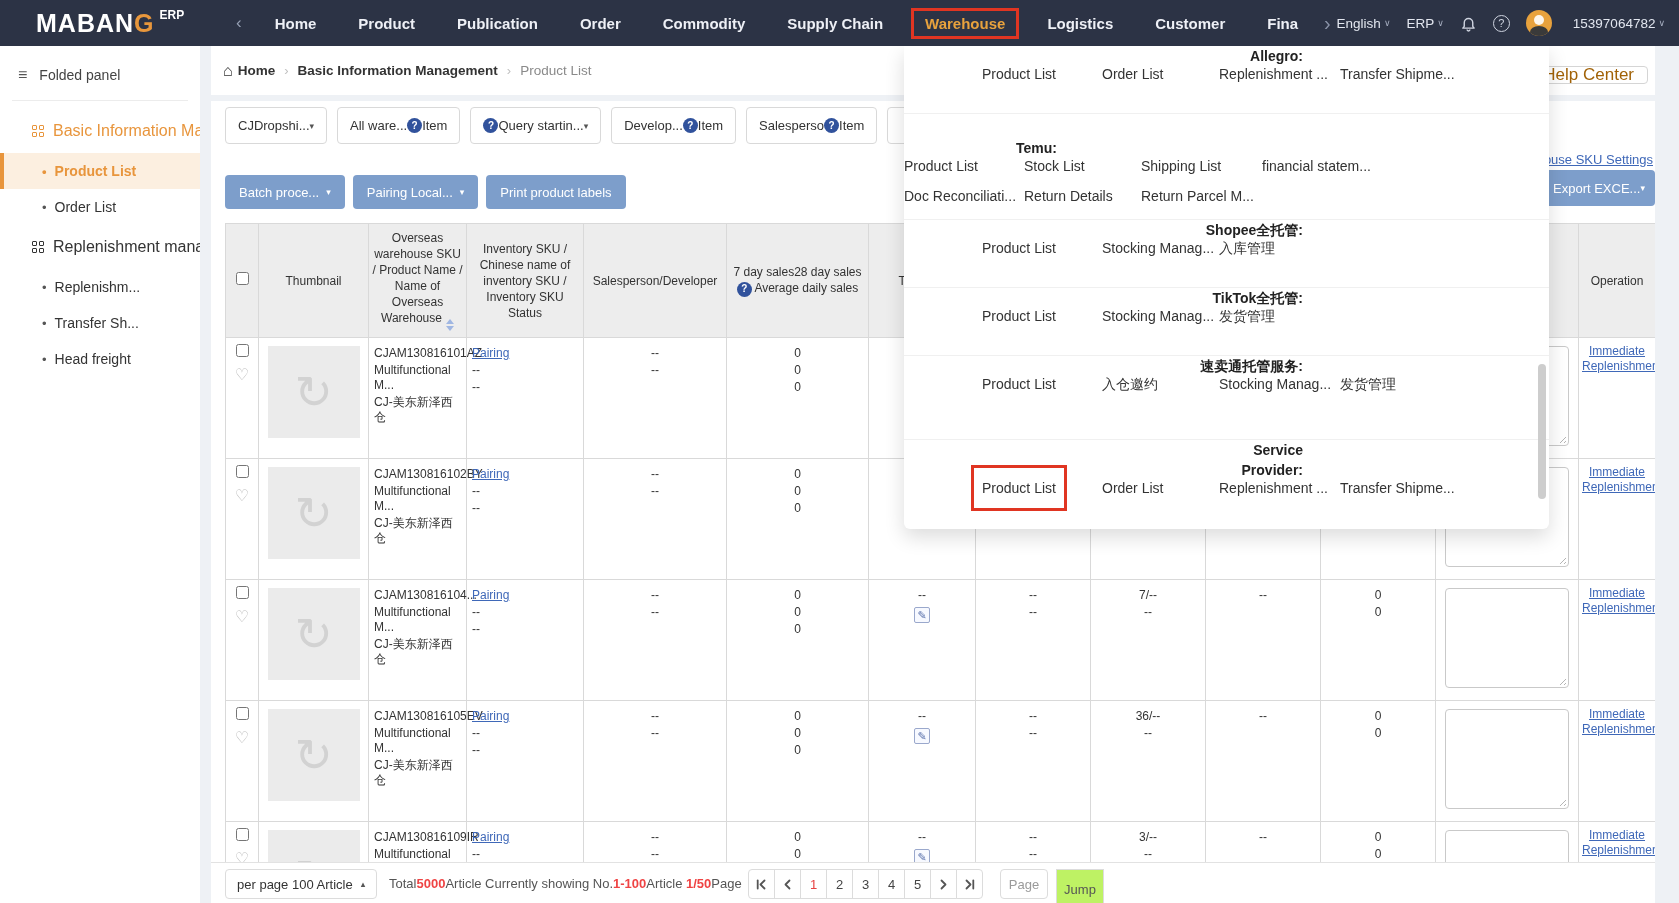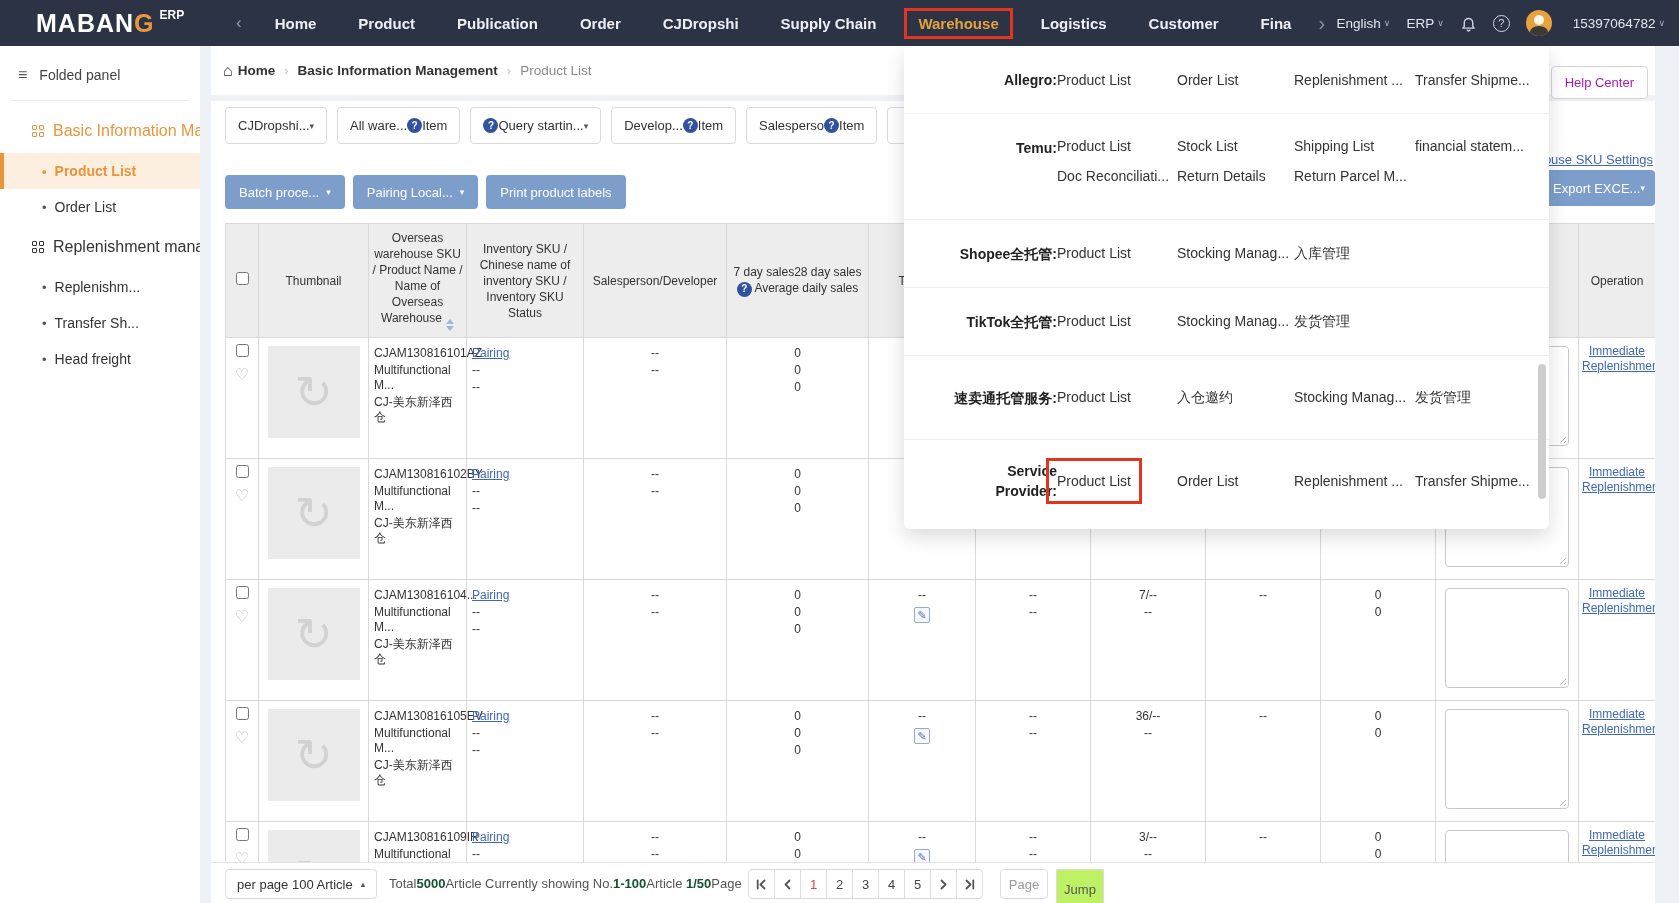--- a/index.html
+++ b/index.html
@@ -46,21 +46,21 @@
   .sb-item.active { background:#fcefe0; color:#e8953c; font-weight:bold; }
   .sb-item.active .bullet { color:#e8953c; }
   .sb-item.active::before { content:""; position:absolute; left:0; top:0; bottom:0; width:4px; background:#e8953c; }
   
   .crumb-bar { position:absolute; left:211px; top:46px; height:49px; right:24px; background:#fff; display:flex; align-items:center; padding-left:12px; z-index:1; }
   .crumb { display:flex; align-items:center; font-size:13.5px; }
   .home-ic { font-size:16px; margin-right:5px; color:#333; }
   .crumb .c-strong { font-weight:bold; color:#333; }
   .crumb .c-sep { color:#c0c0c0; margin:0 9px; font-size:13px; }
   .crumb .c-last { color:#8a8a8a; }
-  .help-center { position:absolute; right:7px; top:20px; height:33px; padding:0 13px; background:#fff; border:1px solid #d5d5d5; border-radius:4px; color:#a21caf; font-size:13px; display:flex; align-items:center; cursor:pointer; }
+  .help-center { position:absolute; right:7px; top:20px; height:18px; padding:0 13px; background:#fff; border:1px solid #d5d5d5; border-radius:4px; color:#a16207; font-size:17px; display:flex; align-items:center; cursor:pointer; }
   .orange-sliver { position:absolute; right:118px; top:22px; width:16px; height:29px; background:#e8953c; border-radius:3px; }
   
   .main { position:absolute; left:211px; top:101px; width:1444px; bottom:0; background:#fff; overflow:hidden; z-index:1; }
   .chips { position:absolute; left:14px; top:6px; display:flex; gap:10px; }
   .chip { height:37px; border:1px solid #d9d9d9; border-radius:4px; background:#fff; display:inline-flex; align-items:center; padding:0 12px; font-size:13px; color:#333; cursor:pointer; white-space:nowrap; }
   .chip .caret { font-size:9px; color:#555; }
   .qb { display:inline-flex; width:15px; height:15px; border-radius:50%; background:#31529c; color:#fff; font-size:10px; font-weight:bold; align-items:center; justify-content:center; flex:none; }
   .chip.fragment { width:70px; }
   .sku-link { position:absolute; right:2px; top:51px; font-size:13px; color:#3f68b8; text-decoration:underline; cursor:pointer; white-space:nowrap; }
   .export-btn { position:absolute; right:0px; top:69px; width:112px; height:36px; background:#7d9ecb; border-radius:4px; color:#fff; font-size:13px; display:flex; align-items:center; justify-content:center; cursor:pointer; }
@@ -85,33 +85,33 @@
   .sort .up { border-bottom:5px solid #9fb6e2; }
   .sort .dn { border-top:5px solid #9fb6e2; }
   .edit-ic { display:inline-block; width:16px; height:16px; border:1px solid #9aa8cc; border-radius:2px; color:#5d74ad; font-size:11px; line-height:14px; margin-top:4px; cursor:pointer; background:#f7f9ff; }
   .ta-box { position:relative; width:124px; height:100px; border:1px solid #c9c9c9; border-radius:4px; margin:2px auto; background:#fff; cursor:text; }
   .ta-corner { position:absolute; right:2px; bottom:2px; width:9px; height:9px; background:repeating-linear-gradient(135deg, transparent 0 2px, #b5b5b5 2px 3px); clip-path:polygon(100% 0, 0 100%, 100% 100%); }
   
   .pagebar { position:absolute; left:0; right:0; top:761px; height:42px; background:#fff; border-top:1px solid #e2e2e2; z-index:10; }
   .perpage { position:absolute; left:14px; top:6px; height:30px; border:1px solid #dcdcdc; border-radius:4px; background:#fff; display:flex; align-items:center; gap:8px; padding:0 11px; font-size:13px; color:#333; cursor:pointer; }
   .perpage .caret { font-size:9px; color:#555; }
   .pinfo { position:absolute; left:178px; top:13px; font-size:13px; color:#555; }
-  .pinfo b { color:#14532d; }
+  .pinfo b { color:#ef4444; }
   .pager { position:absolute; left:537px; top:6px; display:flex; }
   .pg { min-width:27px; height:30px; border:1px solid #dcdcdc; background:#fff; margin-left:-1px; display:flex; align-items:center; justify-content:center; font-size:13px; color:#444; cursor:pointer; padding:0 6px; }
   .pg:first-child { border-radius:4px 0 0 4px; margin-left:0; }
   .pg:last-child { border-radius:0 4px 4px 0; }
   .pg.cur { color:#e64242; }
   .pg svg { display:block; }
   .page-input { position:absolute; left:789px; top:6px; width:48px; height:30px; border:1px solid #dcdcdc; border-radius:4px; font-size:13px; text-align:center; color:#333; font-family:inherit; }
   .page-input::placeholder { color:#9a9a9a; }
   .jump-btn { position:absolute; left:845px; top:6px; width:48px; height:40px; border:1px solid #dcdcdc; border-radius:0; background:#bef264; font-size:13px; color:#555; cursor:pointer; font-family:inherit; }
   
   .wh-panel { position:absolute; left:904px; top:46px; width:645px; height:483px; background:#fff; z-index:50; box-shadow:0 8px 20px rgba(0,0,0,0.14); border-radius:0 0 6px 6px; }
-  .menu-row { display:flex; align-items:center; border-bottom:1px solid #f0f0f0; }
+  .menu-row { display:flex; align-items:center; border-bottom:1px solid #f0f0f0;flex-direction:column; }
   .menu-row.r1 { height:68px; }
   .menu-row.r2 { height:106px; align-items:flex-start; padding-top:24px; }
   .menu-row.r3 { height:68px; }
   .menu-row.r4 { height:68px; }
   .menu-row.r5 { height:84px; }
   .menu-row.r6 { height:82px; border-bottom:none; }
   .menu-label { width:153px; padding-left:40px; text-align:right; font-weight:bold; font-size:14px; color:#222; line-height:20px; flex:none; }
   .menu-lines { display:flex; flex-direction:column; gap:14px; }
   .menu-line { display:grid; grid-template-columns:120px 117px 121px 131px; }
   .menu-item { font-size:14px; color:#333; cursor:pointer; white-space:nowrap; justify-self:start; }
@@ -133,21 +133,21 @@
       <div class="nav-item">
         <span class="nav-label">Product</span>
       </div>
       <div class="nav-item">
         <span class="nav-label">Publication</span>
       </div>
       <div class="nav-item">
         <span class="nav-label">Order</span>
       </div>
       <div class="nav-item">
-        <span class="nav-label">CJDropshi</span>
+        <span class="nav-label">Commodity</span>
       </div>
       <div class="nav-item">
         <span class="nav-label">Supply Chain</span>
       </div>
       <div class="nav-item">
         <span class="nav-label hl red-outline">Warehouse</span>
       </div>
       <div class="nav-item">
         <span class="nav-label">Logistics</span>
       </div>

